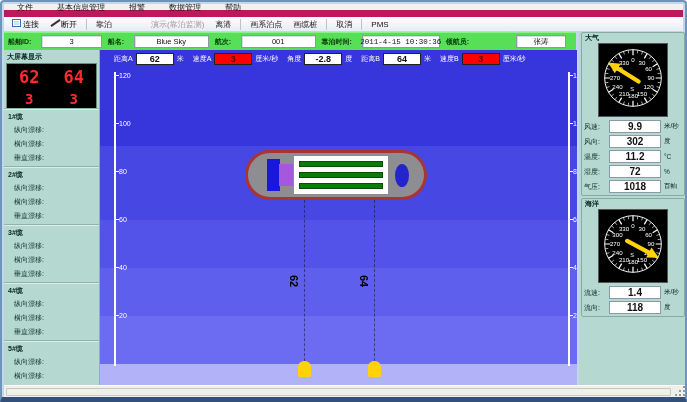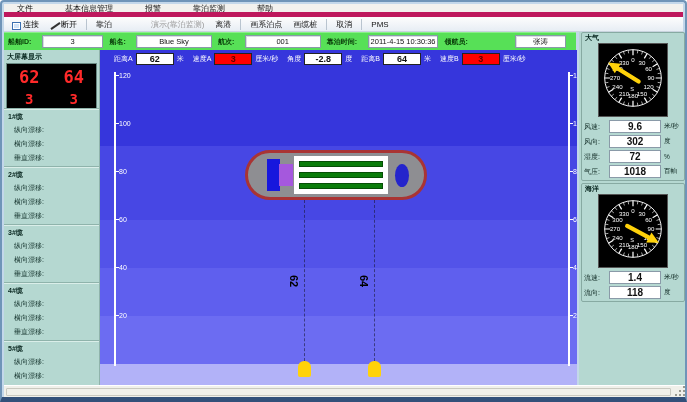--- a/index.html
+++ b/index.html
@@ -2,27 +2,27 @@
 <html><head>
 <meta charset="utf-8">
 <style>
   * { margin:0; padding:0; box-sizing:border-box; }
   html,body { width:687px; height:402px; }
   body { font-family:"Liberation Sans","DejaVu Sans",sans-serif; }
   .window { position:relative; width:687px; height:402px; background:#c3d7ea;
             border:2px solid #6f94b8; border-bottom:5px solid #32507a; border-radius:4px 4px 0 0; overflow:hidden; }
   
   .menubar { position:absolute; left:2px; top:2px; right:2px; height:13px; background:#f2f1ee;
-             display:flex; align-items:center; padding-left:6px; gap:18px; border-bottom:5px solid #be185d; }
+             display:flex; align-items:center; padding-left:6px; gap:10px; border-bottom:7px solid #be185d; }
   .menu-item { font-size:8px; color:#111; padding:0 7px; cursor:default; }
   
   .toolbar { position:absolute; left:2px; top:15px; right:2px; height:15px;
              background:linear-gradient(#fdfdfd,#e7edf4); display:flex; align-items:center; padding-left:4px; gap:3px;
              border-bottom:1px solid #c9d4de; }
-  .tool-btn { font-size:8px; color:#111; background:transparent; border:0; display:flex; align-items:flex-end; gap:2px;
+  .tool-btn { font-size:8px; color:#111; background:transparent; border:0; display:flex; align-items:flex-start; gap:2px;
               padding:1px 4px; font-family:inherit; }
   .tool-btn.disabled { color:#9a9a9a;margin-left:28px; }
   .tool-sep { width:1px; height:11px; background:#b9c4cf; margin:0 2px; }
   .icon-connect { width:9px; height:8px; border:1px solid #3a6fb0; background:#cfe2f7;
                   box-shadow:inset 0 0 0 1px #fff; display:inline-block; }
   .icon-disconnect { width:9px; height:8px; display:inline-block; position:relative; }
   .icon-disconnect::after { content:""; position:absolute; left:0; top:3px; width:11px; height:2px;
                   background:#333; transform:rotate(-35deg); }
   
   .greenbar { position:absolute; left:2px; top:30px; width:572px; height:18px; background:#57e057;
@@ -91,21 +91,21 @@
 </style>
 </head>
 <body>
 
 <div class="window">
 
   <div class="menubar">
       <span class="menu-item">文件</span>
       <span class="menu-item">基本信息管理</span>
       <span class="menu-item">报警</span>
-      <span class="menu-item">靠泊监测</span>
+      <span class="menu-item">数据管理</span>
       <span class="menu-item">帮助</span>
     </div>
 
   <div class="toolbar">
       <button class="tool-btn">
         <span class="icon-connect"></span>
         <span>连接</span>
       </button>
       <button class="tool-btn">
         <span class="icon-disconnect"></span>
@@ -139,21 +139,21 @@
     </div>
 
   <div class="greenbar">
       <span class="gb-label" style="width: 34px;">船舶ID:</span>
       <div class="gb-box" style="width: 68px;">3</div>
       <span class="gb-label" style="width: 26px;">船名:</span>
       <div class="gb-box" style="width: 84px;">Blue Sky</div>
       <span class="gb-label" style="width: 26px;">航次:</span>
       <div class="gb-box" style="width: 84px;">001</div>
       <span class="gb-label" style="width: 42px;">靠泊时间:</span>
-      <div class="gb-box" style="width: 78px;">2011-4-15 10:30:36</div>
+      <div class="gb-box" style="width: 78px; font-family: Liberation Mono, monospace;">2011-4-15 10:30:36</div>
       <span class="gb-label" style="width: 34px;">领航员:</span>
       <div class="gb-box" style="width: 56px; margin-left: 40px;">张涛</div>
     </div>
 
   <div class="sidebar">
     <div class="sb-disp-title">大屏幕显示</div>
     <div class="display-panel">
       <div class="disp-cell disp-big">62</div>
       <div class="disp-cell disp-big">64</div>
       <div class="disp-cell disp-small">3</div>
@@ -334,27 +334,32 @@
             <text x="35" y="50" fill="#fff" font-size="6" text-anchor="middle" font-family="Liberation Sans, sans-serif">S</text>
             <g transform="rotate(302 36 36)">
               <line x1="36" y1="43" x2="36" y2="14" stroke="#ffd20a" stroke-width="4.5" stroke-linecap="round"></line>
               <polygon points="30,17 36,5 42,17" fill="#ffd20a"></polygon>
             </g>
           </svg>
       </div>
       <div id="atmo-rows">
           <div class="rp-row">
             <span class="rp-label">风速:</span>
-            <div class="rp-box">9.6</div>
+            <div class="rp-box">9.9</div>
             <span class="rp-unit">米/秒</span>
           </div>
           <div class="rp-row">
             <span class="rp-label">风向:</span>
             <div class="rp-box">302</div>
             <span class="rp-unit">度</span>
+          </div>
+          <div class="rp-row">
+            <span class="rp-label">温度:</span>
+            <div class="rp-box">11.2</div>
+            <span class="rp-unit">°C</span>
           </div>
           <div class="rp-row">
             <span class="rp-label">湿度:</span>
             <div class="rp-box">72</div>
             <span class="rp-unit">%</span>
           </div>
           <div class="rp-row">
             <span class="rp-label">气压:</span>
             <div class="rp-box">1018</div>
             <span class="rp-unit">百帕</span>

